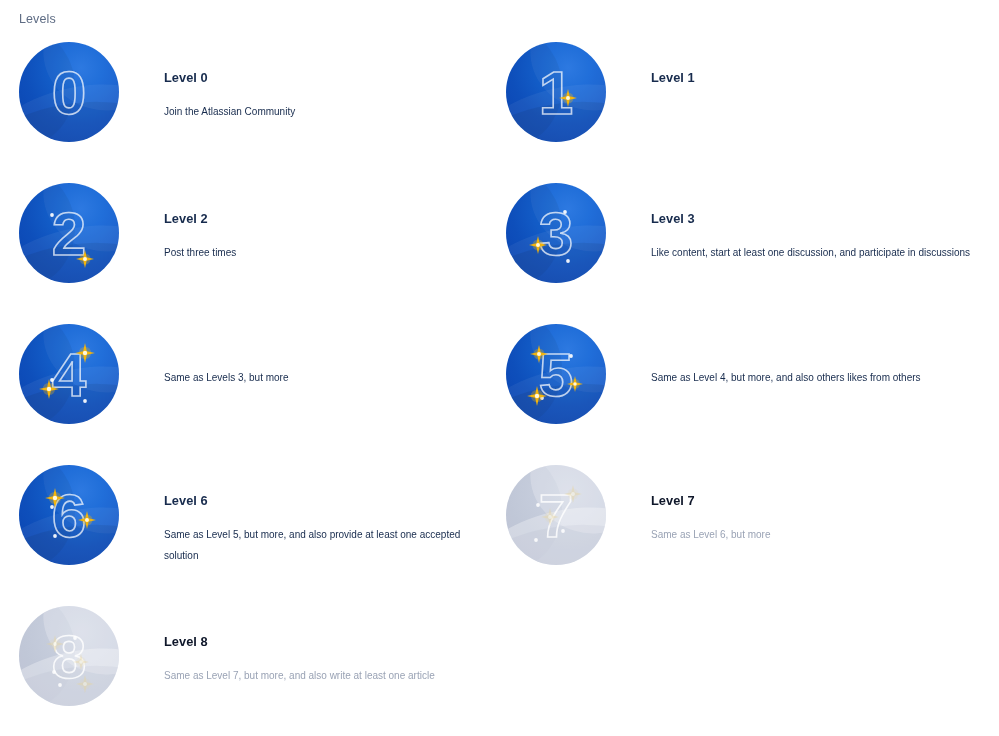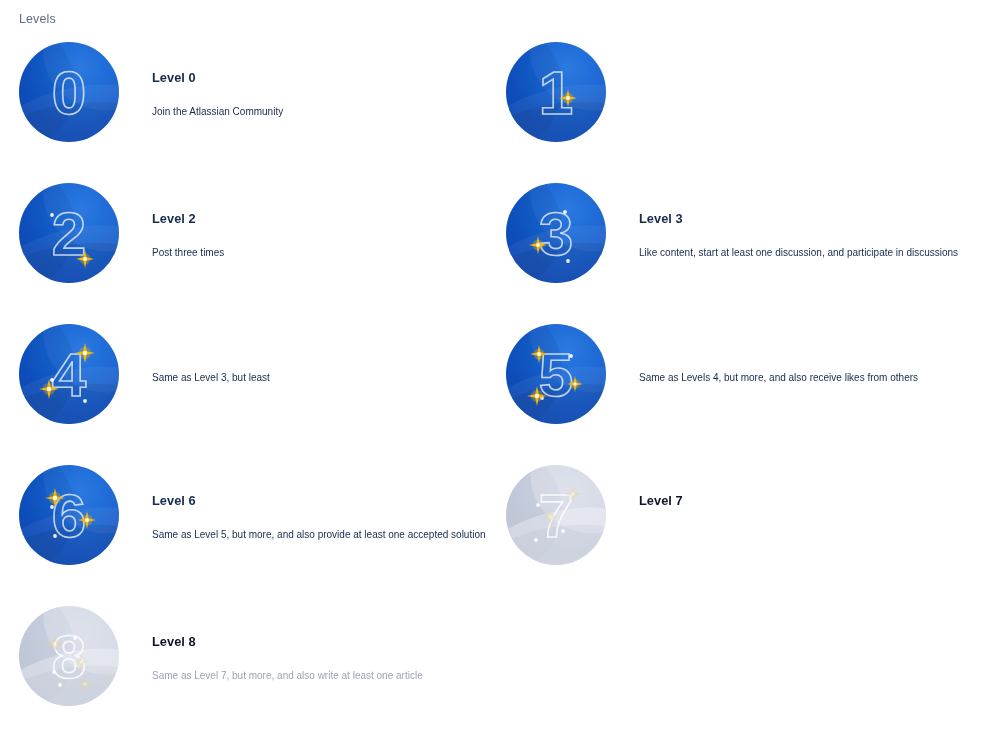--- a/index.html
+++ b/index.html
@@ -96,21 +96,21 @@
   .badge.locked .w3{background:rgba(255,255,255,.26);}
   .badge.locked .w4{background:rgba(120,130,160,.05);}
   .badge.locked .numtext{stroke:rgba(255,255,255,.82);}
   .badge.locked .star{opacity:.46;}
   .badge.locked .dot{fill:rgba(255,255,255,.85);}
 
   .dot{fill:rgba(255,255,255,.92);}
 
   
   .txt{
-    margin-left:33px;
+    margin-left:45px;
     padding-top:30px;
     width:352px;
   }
   .lvl-title{
     font-size:12.8px;
     font-weight:700;
     color:#172b4d;
     line-height:16px;
     letter-spacing:.05px;
   }
@@ -156,20 +156,21 @@
             <svg class="num" viewBox="0 0 100 100">
               <text class="numtext" x="50" y="50" text-anchor="middle" dominant-baseline="central">1</text>
               <g class="star">
                 <circle cx="62" cy="56" r="5.58" fill="#f5b50a" opacity="0.30"></circle>
                 <polygon class="star-shape" points="62.00,47.00 63.65,54.35 71.00,56.00 63.65,57.65 62.00,65.00 60.35,57.65 53.00,56.00 60.35,54.35" fill="#f5b50a"></polygon>
                 <circle cx="62" cy="56" r="1.98" fill="#fff8dc"></circle>
               </g>
             </svg>
           </div>
           <div class="txt">
+            <div class="lvl-title">Level 1</div>
           </div>
         </div>
       </div>
       <div class="row">
         <div class="cell">
           <div class="badge">
             <span class="wave w3"></span>
             <span class="wave w4"></span>
             <span class="wave w1"></span>
             <span class="wave w2"></span>
@@ -228,21 +229,21 @@
                 <circle cx="66" cy="29" r="2.20" fill="#fff8dc"></circle>
               </g>
               <g class="star">
                 <circle cx="30" cy="65" r="6.20" fill="#f5b50a" opacity="0.30"></circle>
                 <polygon class="star-shape" points="30.00,55.00 31.84,63.16 40.00,65.00 31.84,66.84 30.00,75.00 28.16,66.84 20.00,65.00 28.16,63.16" fill="#f5b50a"></polygon>
                 <circle cx="30" cy="65" r="2.20" fill="#fff8dc"></circle>
               </g>
             </svg>
           </div>
           <div class="txt">
-            <div class="lvl-desc">Same as Level 3, but least</div>
+            <div class="lvl-desc">Same as Levels 3, but more</div>
           </div>
         </div>
         <div class="cell">
           <div class="badge">
             <span class="wave w3"></span>
             <span class="wave w4"></span>
             <span class="wave w1"></span>
             <span class="wave w2"></span>
             <svg class="num" viewBox="0 0 100 100">
               <text class="numtext" x="50" y="50" text-anchor="middle" dominant-baseline="central">5</text>
@@ -259,21 +260,21 @@
                 <circle cx="69" cy="60" r="1.76" fill="#fff8dc"></circle>
               </g>
               <g class="star">
                 <circle cx="31" cy="72" r="6.20" fill="#f5b50a" opacity="0.30"></circle>
                 <polygon class="star-shape" points="31.00,62.00 32.84,70.16 41.00,72.00 32.84,73.84 31.00,82.00 29.16,73.84 21.00,72.00 29.16,70.16" fill="#f5b50a"></polygon>
                 <circle cx="31" cy="72" r="2.20" fill="#fff8dc"></circle>
               </g>
             </svg>
           </div>
           <div class="txt">
-            <div class="lvl-desc">Same as Levels 4, but more, and also receive likes from others</div>
+            <div class="lvl-desc">Same as Level 4, but more, and also others likes from others</div>
           </div>
         </div>
       </div>
       <div class="row">
         <div class="cell">
           <div class="badge">
             <span class="wave w3"></span>
             <span class="wave w4"></span>
             <span class="wave w1"></span>
             <span class="wave w2"></span>
@@ -316,20 +317,21 @@
               </g>
               <g class="star">
                 <circle cx="44" cy="52" r="5.58" fill="#e8d49a" opacity="0.30"></circle>
                 <polygon class="star-shape" points="44.00,43.00 45.65,50.35 53.00,52.00 45.65,53.65 44.00,61.00 42.35,53.65 35.00,52.00 42.35,50.35" fill="#e8d49a"></polygon>
                 <circle cx="44" cy="52" r="1.98" fill="#fff8dc"></circle>
               </g>
             </svg>
           </div>
           <div class="txt">
             <div class="lvl-title">Level 7</div>
+            <div class="lvl-desc">Same as Level 6, but more</div>
           </div>
         </div>
       </div>
       <div class="row">
         <div class="cell locked">
           <div class="badge locked">
             <span class="wave w3"></span>
             <span class="wave w4"></span>
             <span class="wave w1"></span>
             <span class="wave w2"></span>

